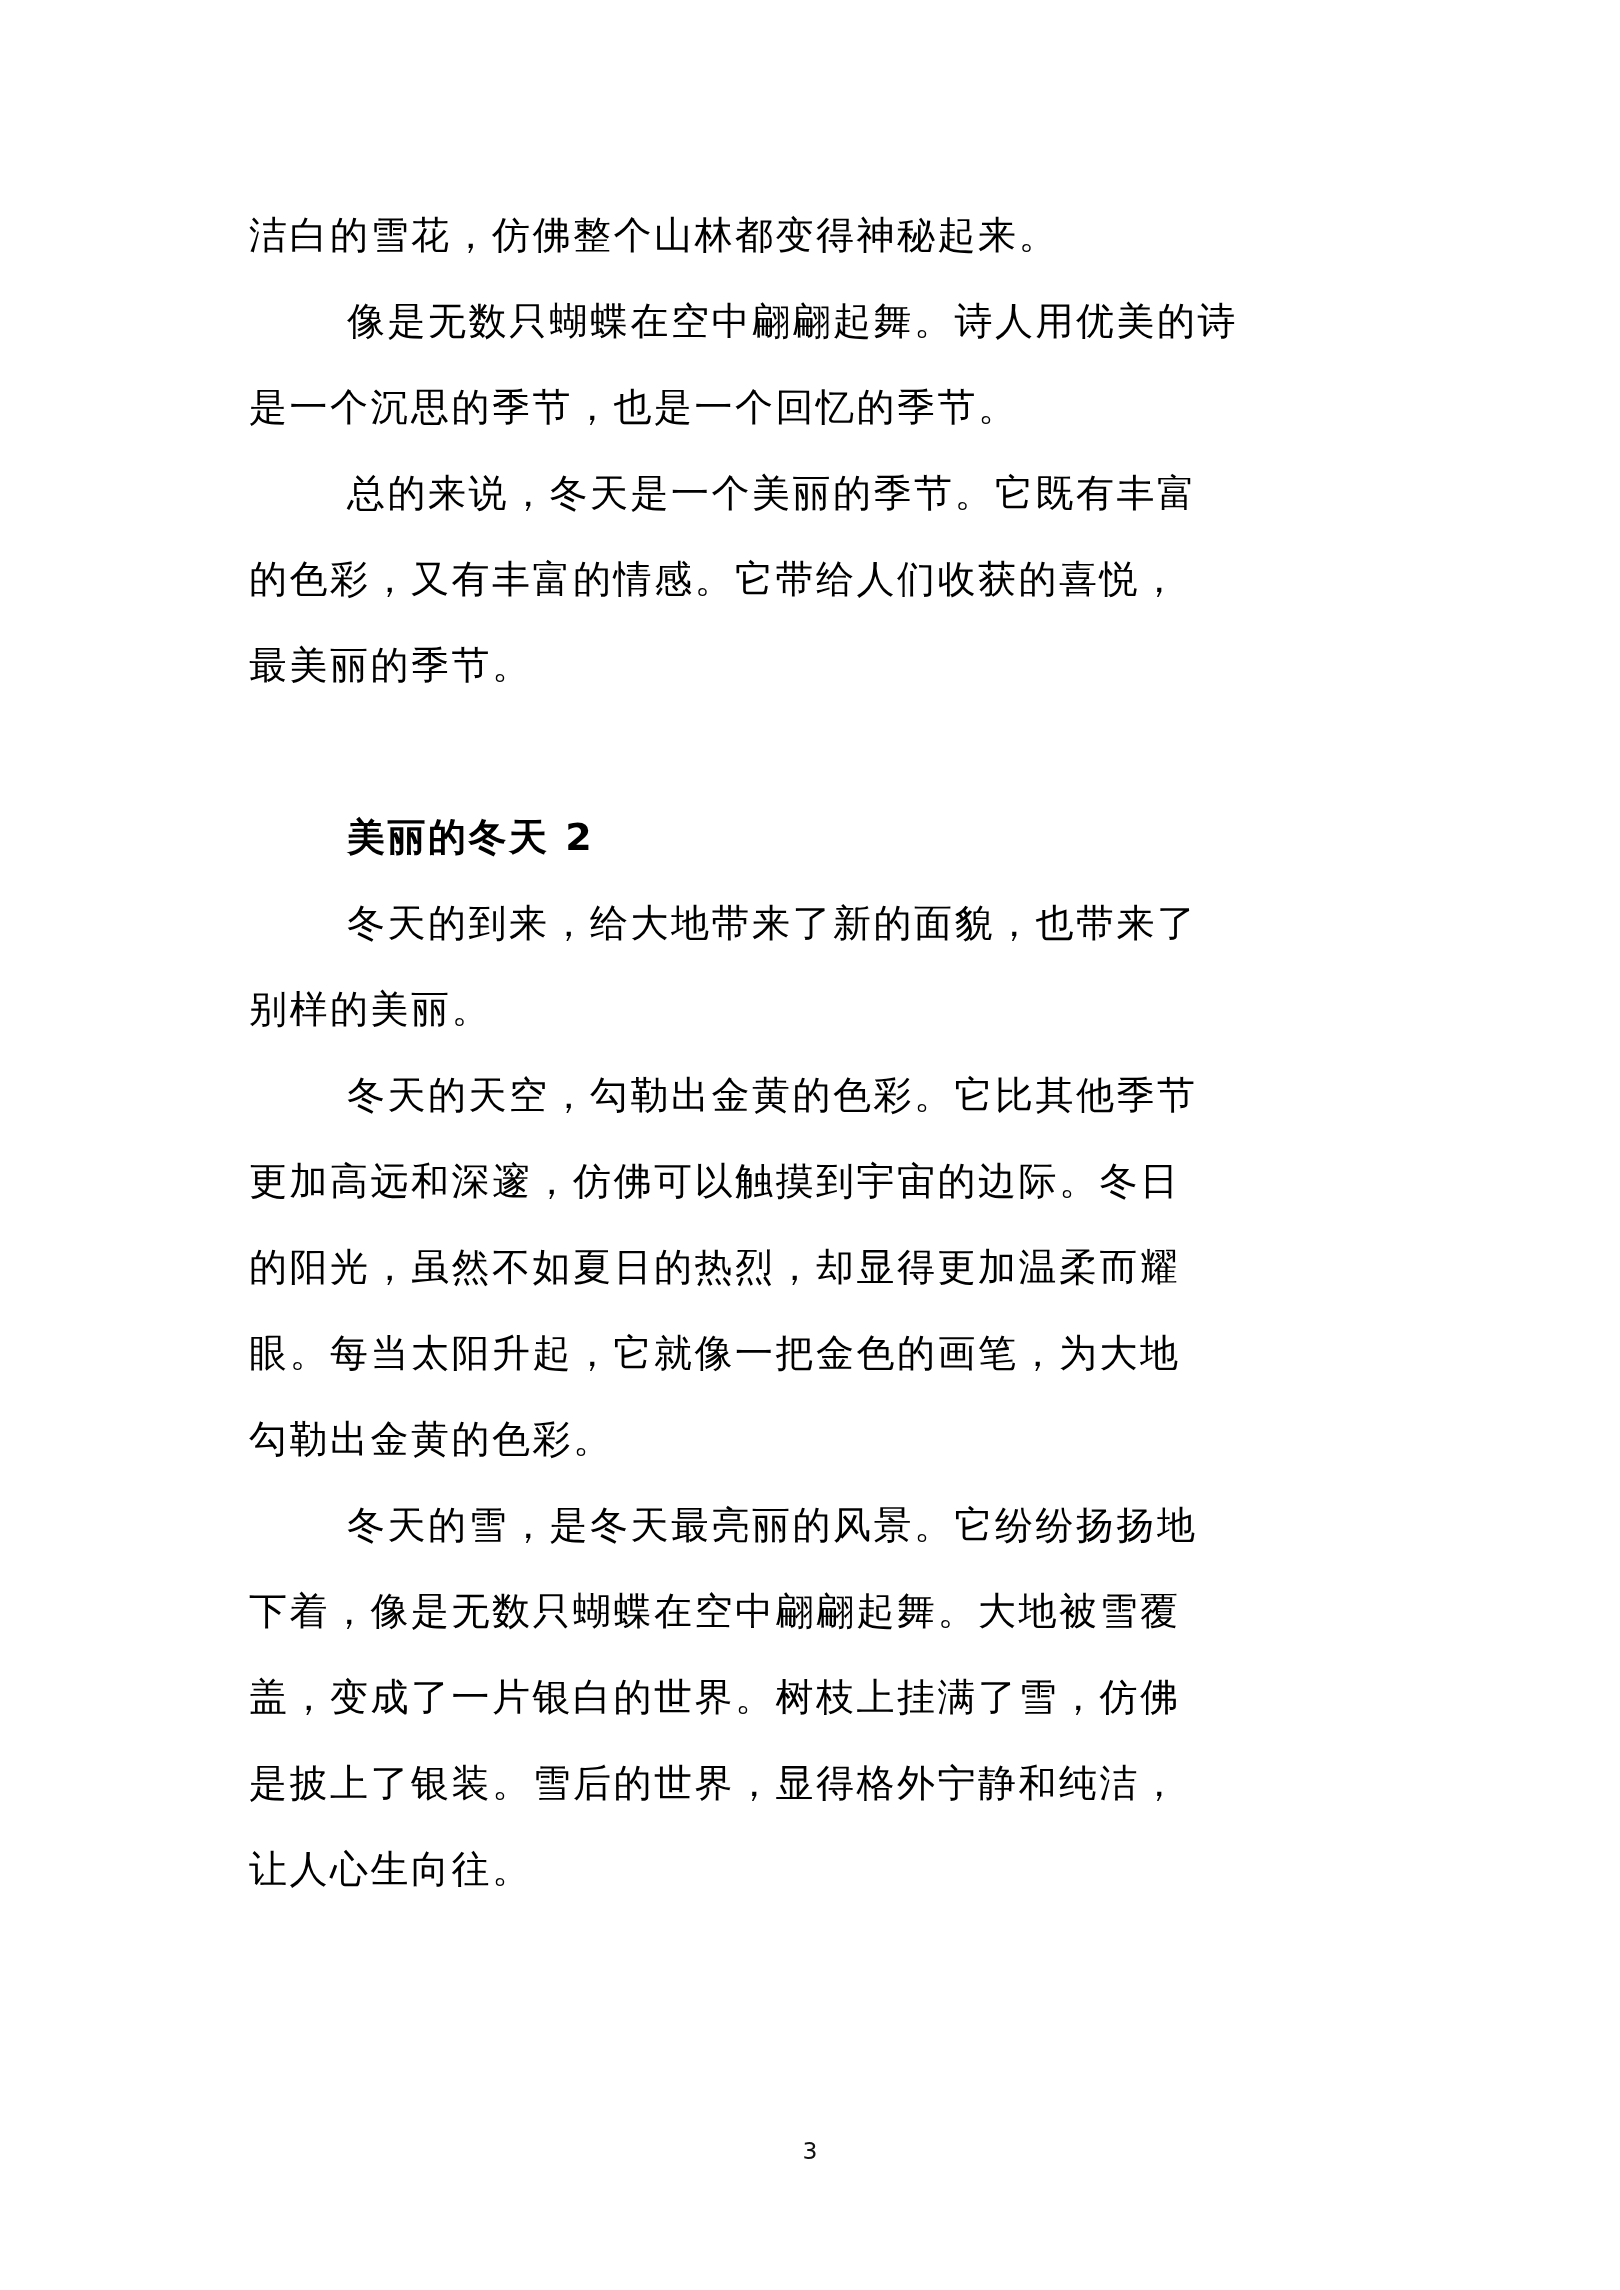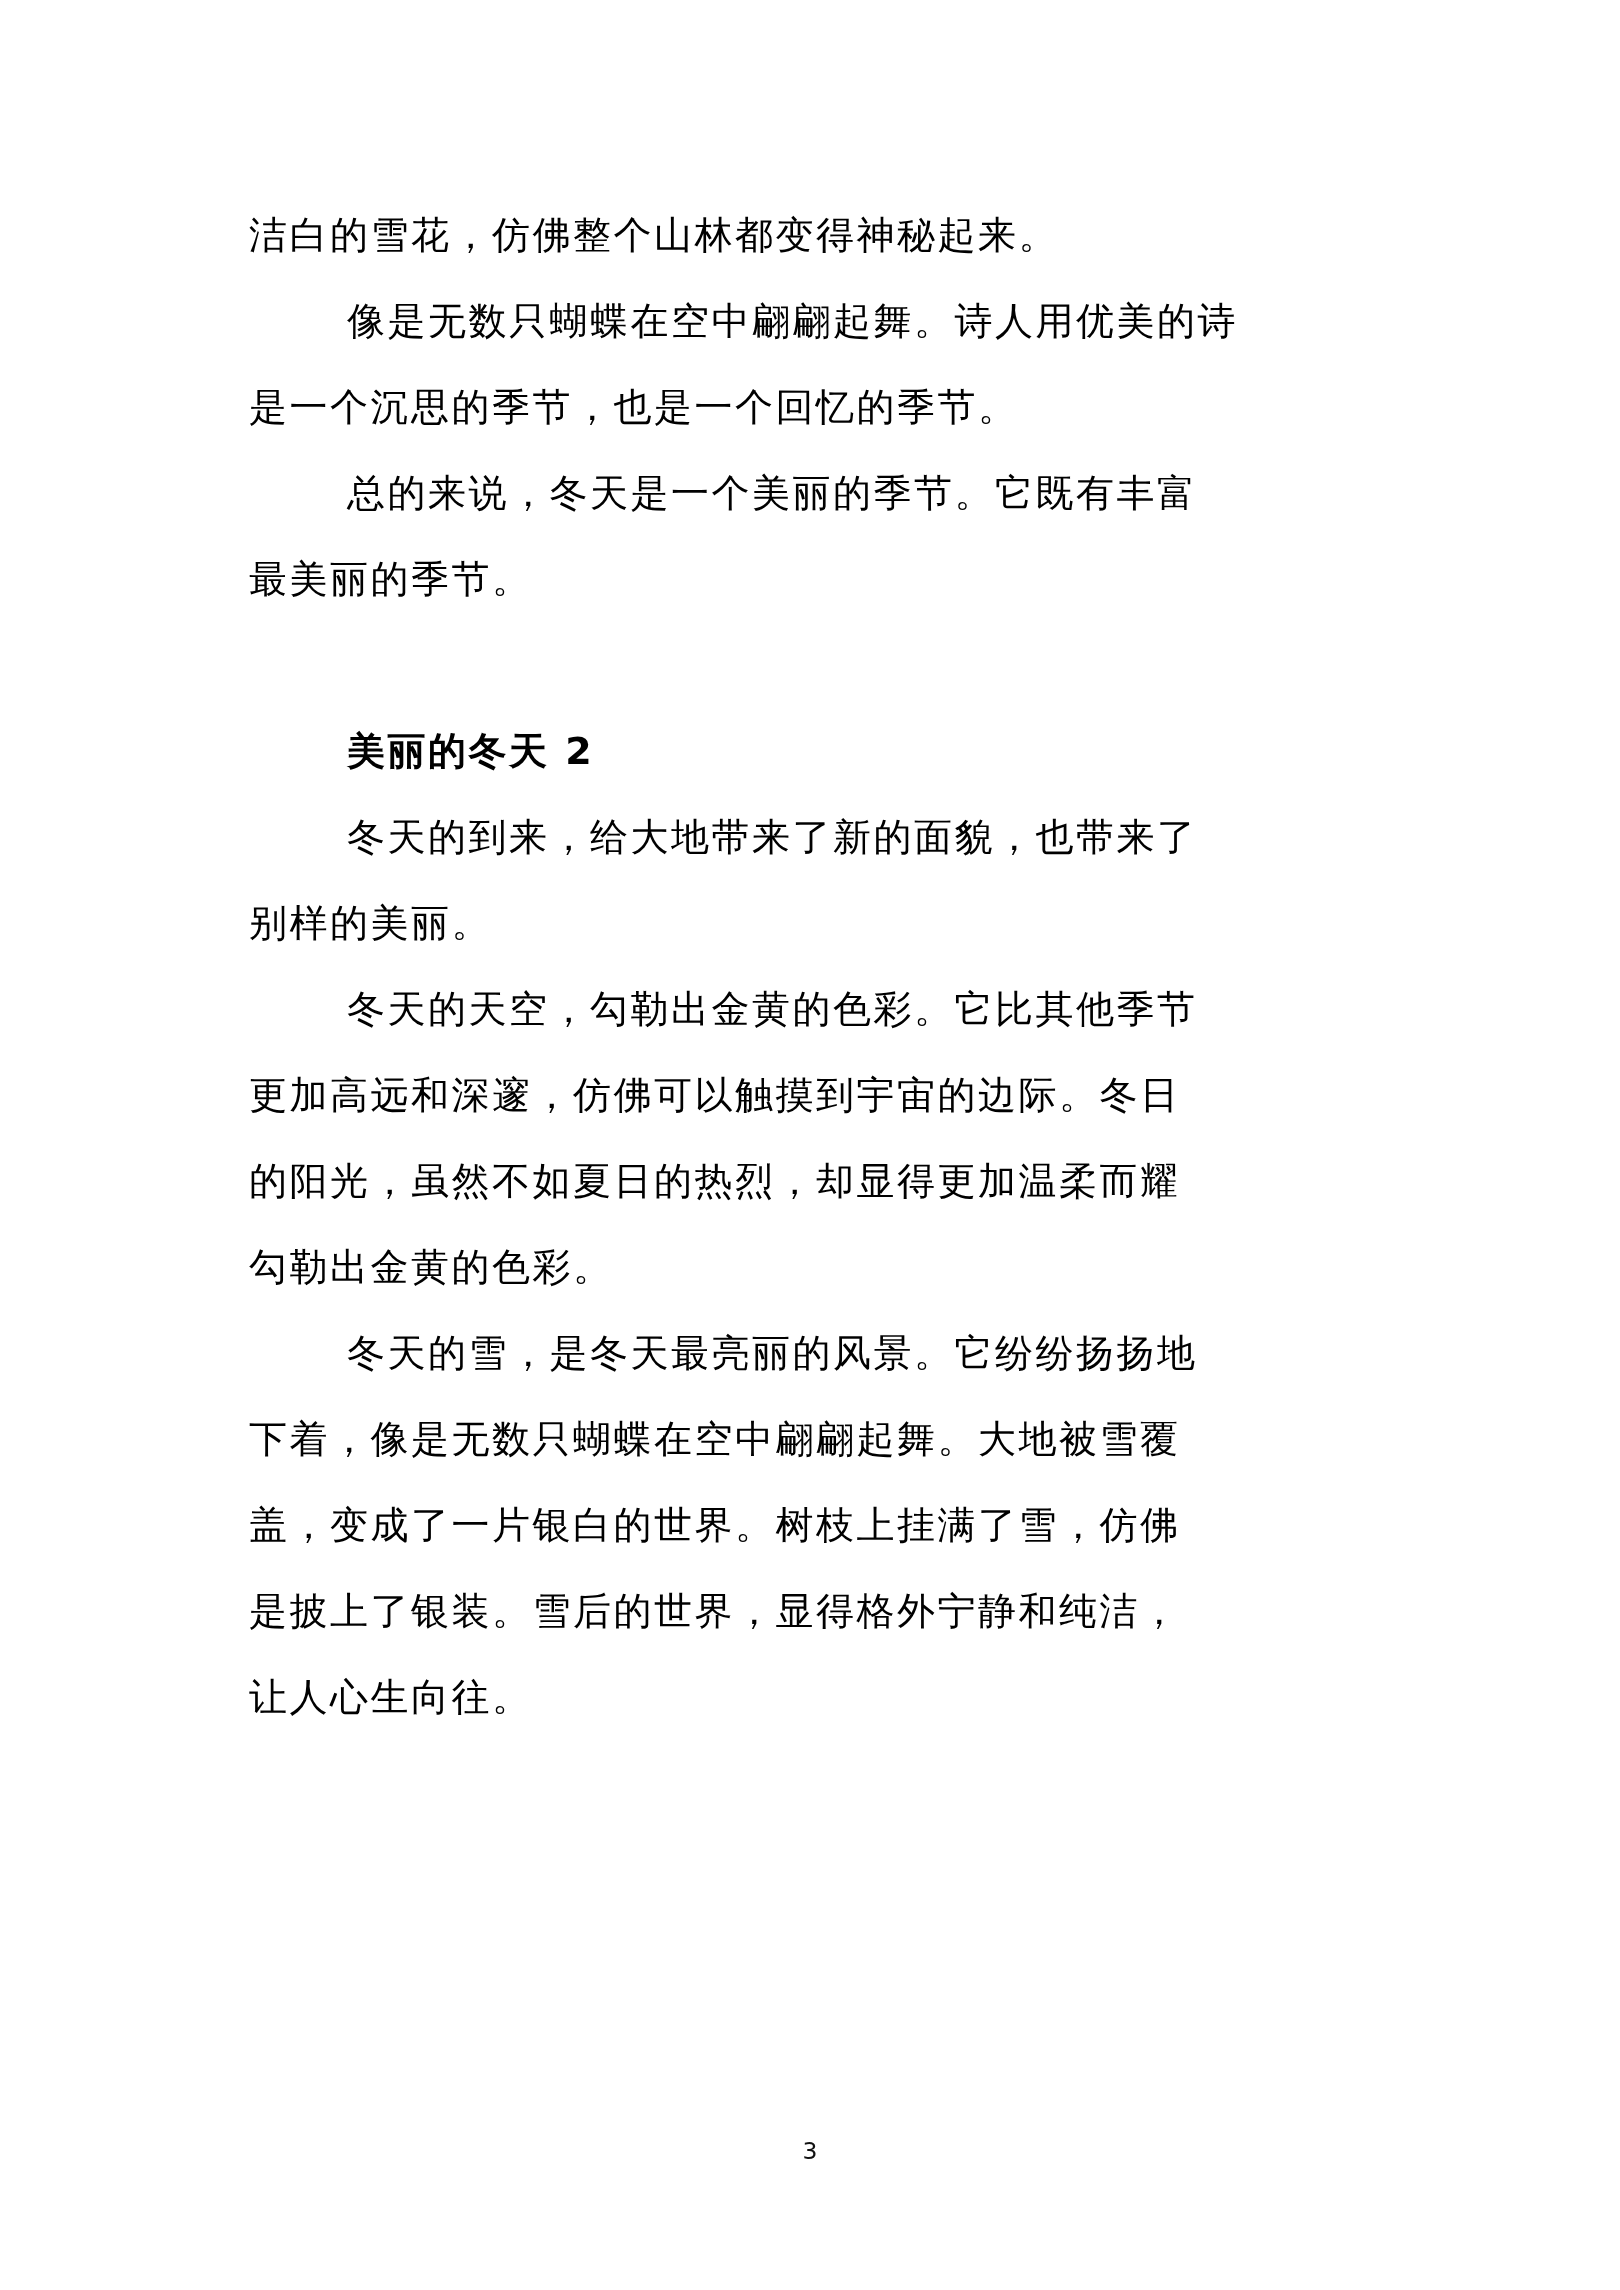--- a/index.html
+++ b/index.html
@@ -49,28 +49,30 @@
     }
   </style>
 </head>
 <body>
 
 <div class="page">
   <div class="line">洁白的雪花，仿佛整个山林都变得神秘起来。</div>
   <div class="line indent">像是无数只蝴蝶在空中翩翩起舞。诗人用优美的诗</div>
   <div class="line">是一个沉思的季节，也是一个回忆的季节。</div>
   <div class="line indent">总的来说，冬天是一个美丽的季节。它既有丰富</div>
+  <div class="line">的色彩，又有丰富的情感。它带给人们收获的喜悦，</div>
   <div class="line">最美丽的季节。</div>
   <div class="spacer"></div>
   <div class="line indent heading">美丽的冬天 2</div>
   <div class="line indent">冬天的到来，给大地带来了新的面貌，也带来了</div>
   <div class="line">别样的美丽。</div>
   <div class="line indent">冬天的天空，勾勒出金黄的色彩。它比其他季节</div>
   <div class="line">更加高远和深邃，仿佛可以触摸到宇宙的边际。冬日</div>
   <div class="line">的阳光，虽然不如夏日的热烈，却显得更加温柔而耀</div>
+  <div class="line">眼。每当太阳升起，它就像一把金色的画笔，为大地</div>
   <div class="line">勾勒出金黄的色彩。</div>
   <div class="line indent">冬天的雪，是冬天最亮丽的风景。它纷纷扬扬地</div>
   <div class="line">下着，像是无数只蝴蝶在空中翩翩起舞。大地被雪覆</div>
   <div class="line">盖，变成了一片银白的世界。树枝上挂满了雪，仿佛</div>
   <div class="line">是披上了银装。雪后的世界，显得格外宁静和纯洁，</div>
   <div class="line">让人心生向往。</div>
 </div>
 
 <div class="page-number">3</div>
 

